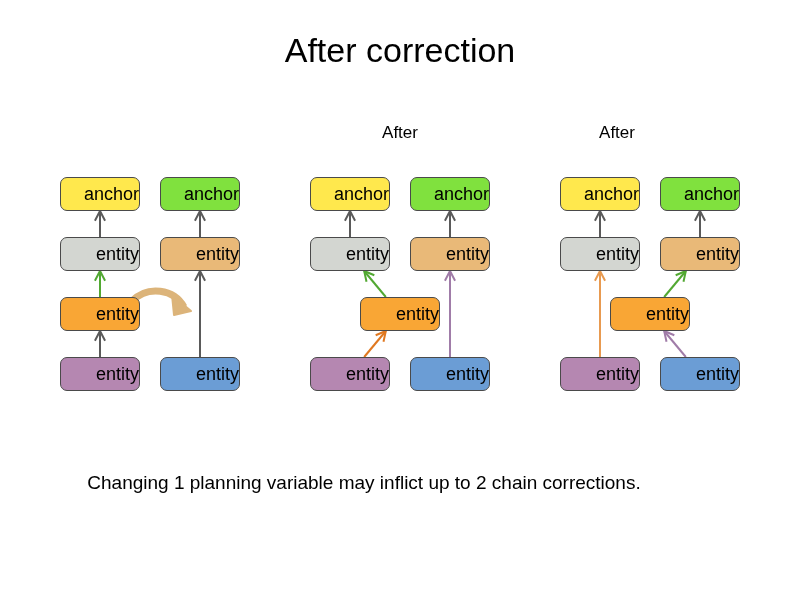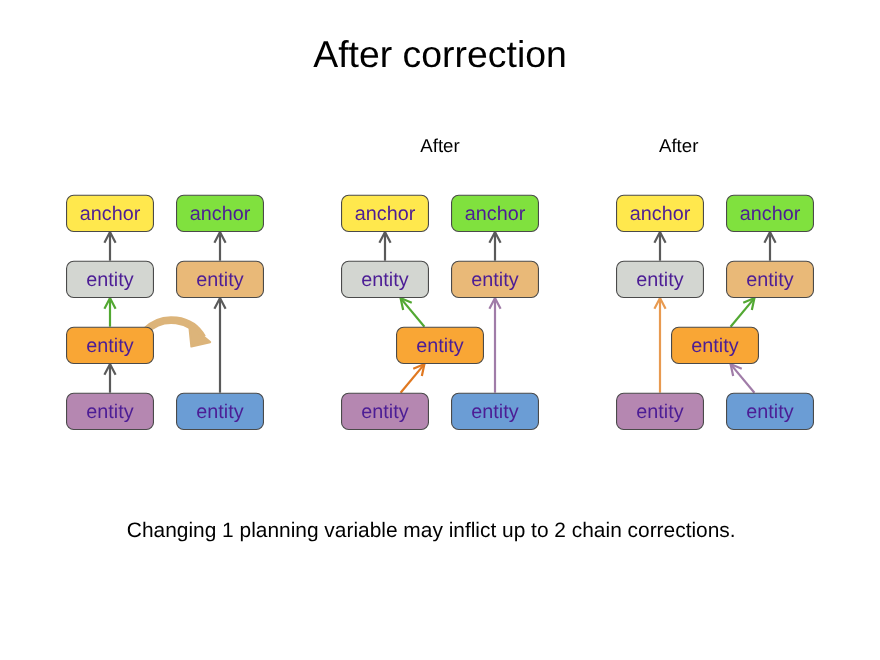--- a/index.html
+++ b/index.html
@@ -33,45 +33,44 @@
     line-height: 44px;
   }
   #caption {
     position: absolute;
     left: 0;
     top: 468px;
     width: 728px;
     text-align: center;
     font-size: 19px;
     line-height: 30px;
-    padding-left: 28px;
   }
   .group-label {
     position: absolute;
     font-size: 17px;
     text-align: center;
     line-height: 22px;
     white-space: nowrap;
   }
   #label-before { left: 330px; top: 122px; width: 140px; }
   #label-after  { left: 547px; top: 122px; width: 140px; }
 
   .node {
     position: absolute;
     width: 80px;
     height: 34px;
     border: 1px solid #4a4a4a;
     border-radius: 7px;
     box-sizing: border-box;
     display: flex;
     align-items: center;
-    justify-content: center;
+    justify-content: flex-end;
     font-size: 18px;
     line-height: 20px;
-    color: #4c1d95;
+    color: #000000;
     z-index: 3;
   }
   .n-yellow { background: #FFE84D; }
   .n-green  { background: #80E13E; }
   .n-grey   { background: #D3D6D1; }
   .n-tan    { background: #E9B978; }
   .n-orange { background: #F9A635; }
   .n-purple { background: #B587B1; }
   .n-blue   { background: #6B9DD5; }
 

